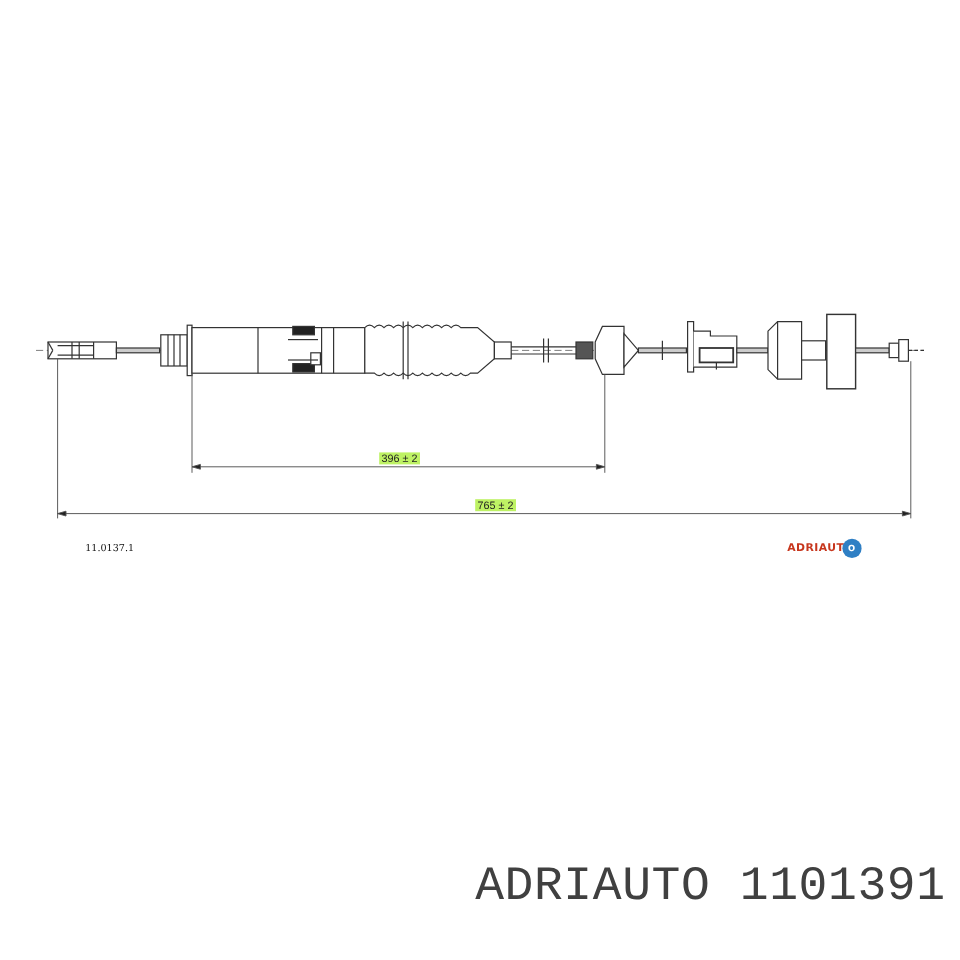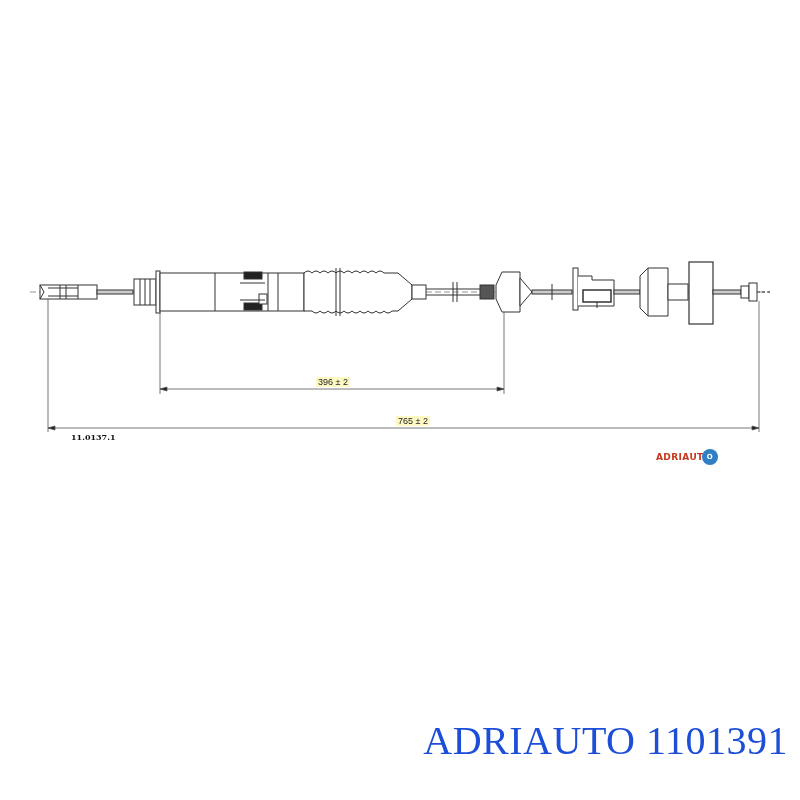--- a/index.html
+++ b/index.html
@@ -1,23 +1,23 @@
 <!DOCTYPE html>
 <html><head>
   <meta charset="utf-8">
   <style>
     html, body { margin: 0; padding: 0; background: #ffffff; }
     body { width: 800px; height: 800px; position: relative; overflow: hidden; font-family: "Liberation Sans", sans-serif; }
     #drawing { position: absolute; left: 0; top: 0; width: 800px; height: 800px; }
-    .dim-label { position: absolute; font-family: "Liberation Sans", sans-serif; font-size: 9px; color: #222; background: #fef9c3; padding: 0 2px; line-height: 10px; }
-    .part-ref { position: absolute; left: 71px; top: 432px; font-family: "DejaVu Serif", serif; font-size: 8px; font-weight: bold; color: #111; }
+    .dim-label { position: absolute; font-family: "Liberation Sans", sans-serif; font-size: 9px; color: #222; background: #bef264; padding: 0 2px; line-height: 10px; }
+    .part-ref { position: absolute; left: 71px; top: 452px; font-family: "DejaVu Serif", serif; font-size: 8px; font-weight: normal; color: #111; }
     .logo { position: absolute; left: 656px; top: 448px; height: 18px; display: flex; align-items: center; }
     .logo-text { font-family: "DejaVu Sans", sans-serif; font-weight: bold; font-size: 9px; color: #c7361d; letter-spacing: 0.4px; }
     .logo-badge { width: 16px; height: 16px; border-radius: 50%; background: #2f7fc4; margin-left: -2px; display: flex; align-items: center; justify-content: center; color: #fff; font-size: 7px; font-family: "DejaVu Sans", sans-serif; font-weight: bold; }
-    .caption { position: absolute; right: 12px; top: 717px; font-family: Liberation Serif, serif; font-size: 40px; color: #1d4ed8; letter-spacing: 0.5px; }
+    .caption { position: absolute; right: 12px; top: 717px; font-family: Liberation Mono, monospace; font-size: 40px; color: #404040; letter-spacing: 0.5px; }
   </style>
 </head>
 <body>
 
 <svg id="drawing" viewBox="0 0 800 800" xmlns="http://www.w3.org/2000/svg">
   <g stroke="#333" fill="none" stroke-width="1">
 
     <line x1="30" y1="292" x2="770" y2="292" stroke="#666" stroke-dasharray="6,3" stroke-width="0.7"></line>
 
     <g>

